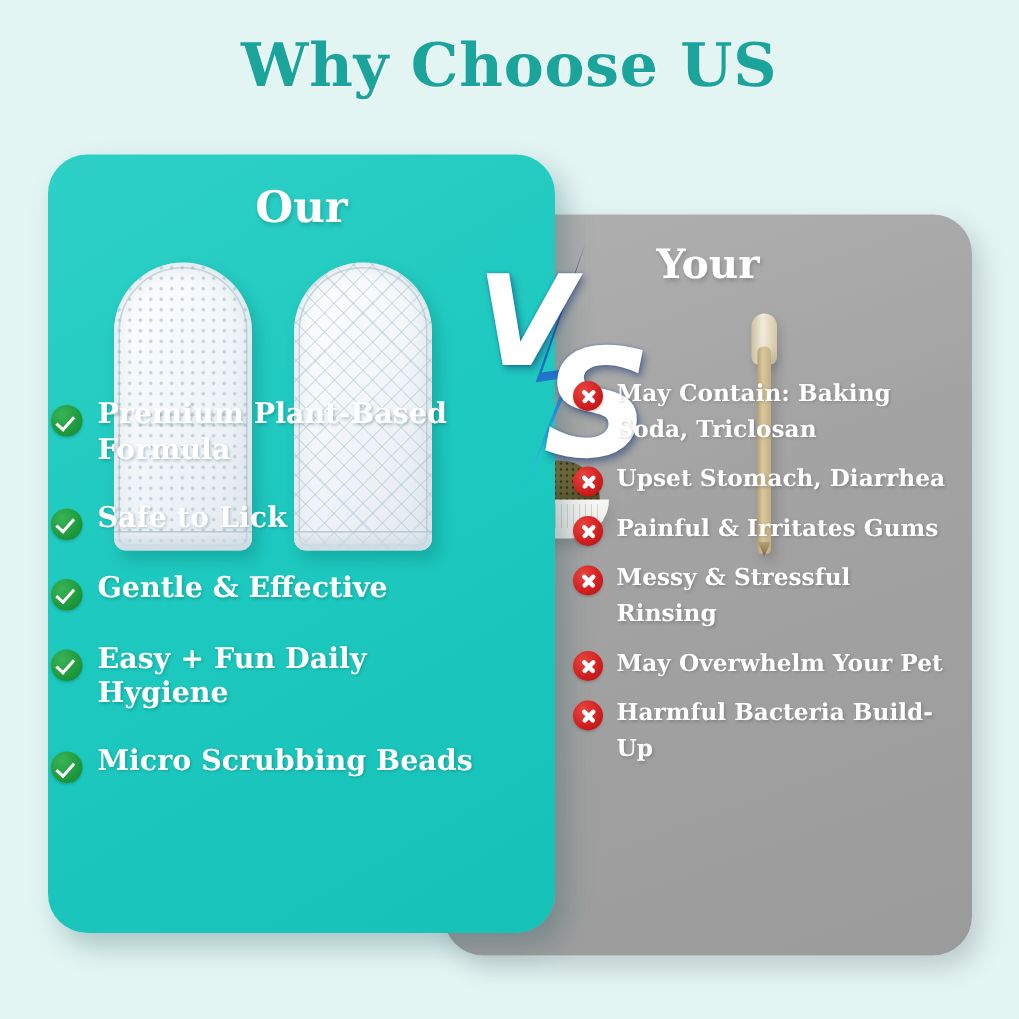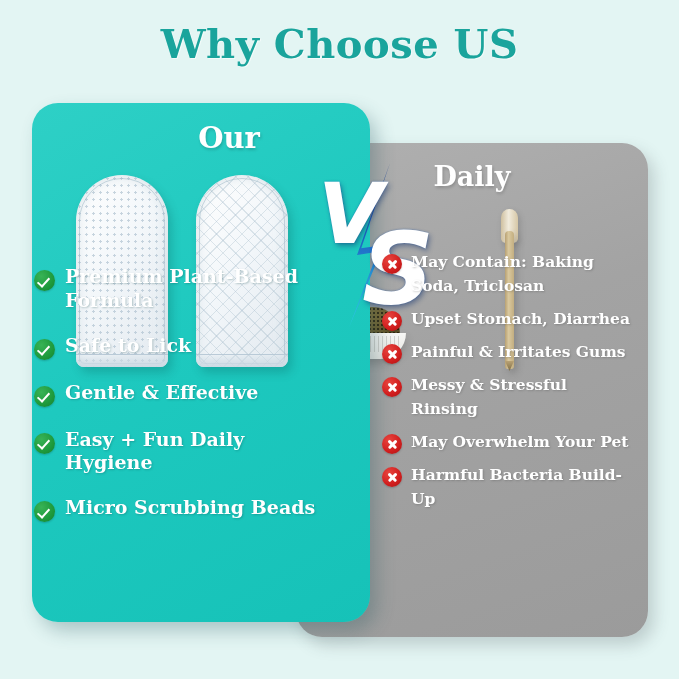--- a/index.html
+++ b/index.html
@@ -38,21 +38,21 @@
   }
 
   .panel-title{
     position:absolute;left:0;width:100%;
     text-align:center;
     font-family:"DejaVu Serif", serif;
     font-weight:700;
     color:#ffffff;
     text-shadow:1px 2px 3px rgba(0,0,0,.18);
   }
-  .panel-our .panel-title{top:18px;font-size:29px;padding-left:28px;}
+  .panel-our .panel-title{top:18px;font-size:29px;}
   .panel-other .panel-title{top:18px;font-size:27px;}
 
   
   .wipes{position:absolute;left:38px;top:72px;width:250px;height:200px;}
   .wipe{
     position:absolute;top:0;width:92px;height:192px;
     border-radius:46px 46px 8px 8px;
     background:linear-gradient(125deg,#ffffff 0%,#f3f7fa 45%,#e2e9ef 100%);
     box-shadow:4px 6px 10px rgba(0,70,70,.22), inset 0 0 14px rgba(180,200,210,.55);
     overflow:hidden;
@@ -187,21 +187,21 @@
   .list-other .li-text{font-size:15.5px;line-height:1.55;text-shadow:1px 1px 2px rgba(60,60,60,.28);}
 </style>
 </head>
 <body>
 
 <div id="stage">
 
   <div class="page-title">Why Choose US</div>
 
   <div class="panel panel-other">
-    <div class="panel-title">Daily</div>
+    <div class="panel-title">Your</div>
 
     <div class="other-art">
       <div class="dish">
         <div class="powder"></div>
         <div class="bowl"></div>
       </div>
       <div class="brush">
         <div class="head"></div>
         <div class="handle"></div>
         <div class="tip"></div>

